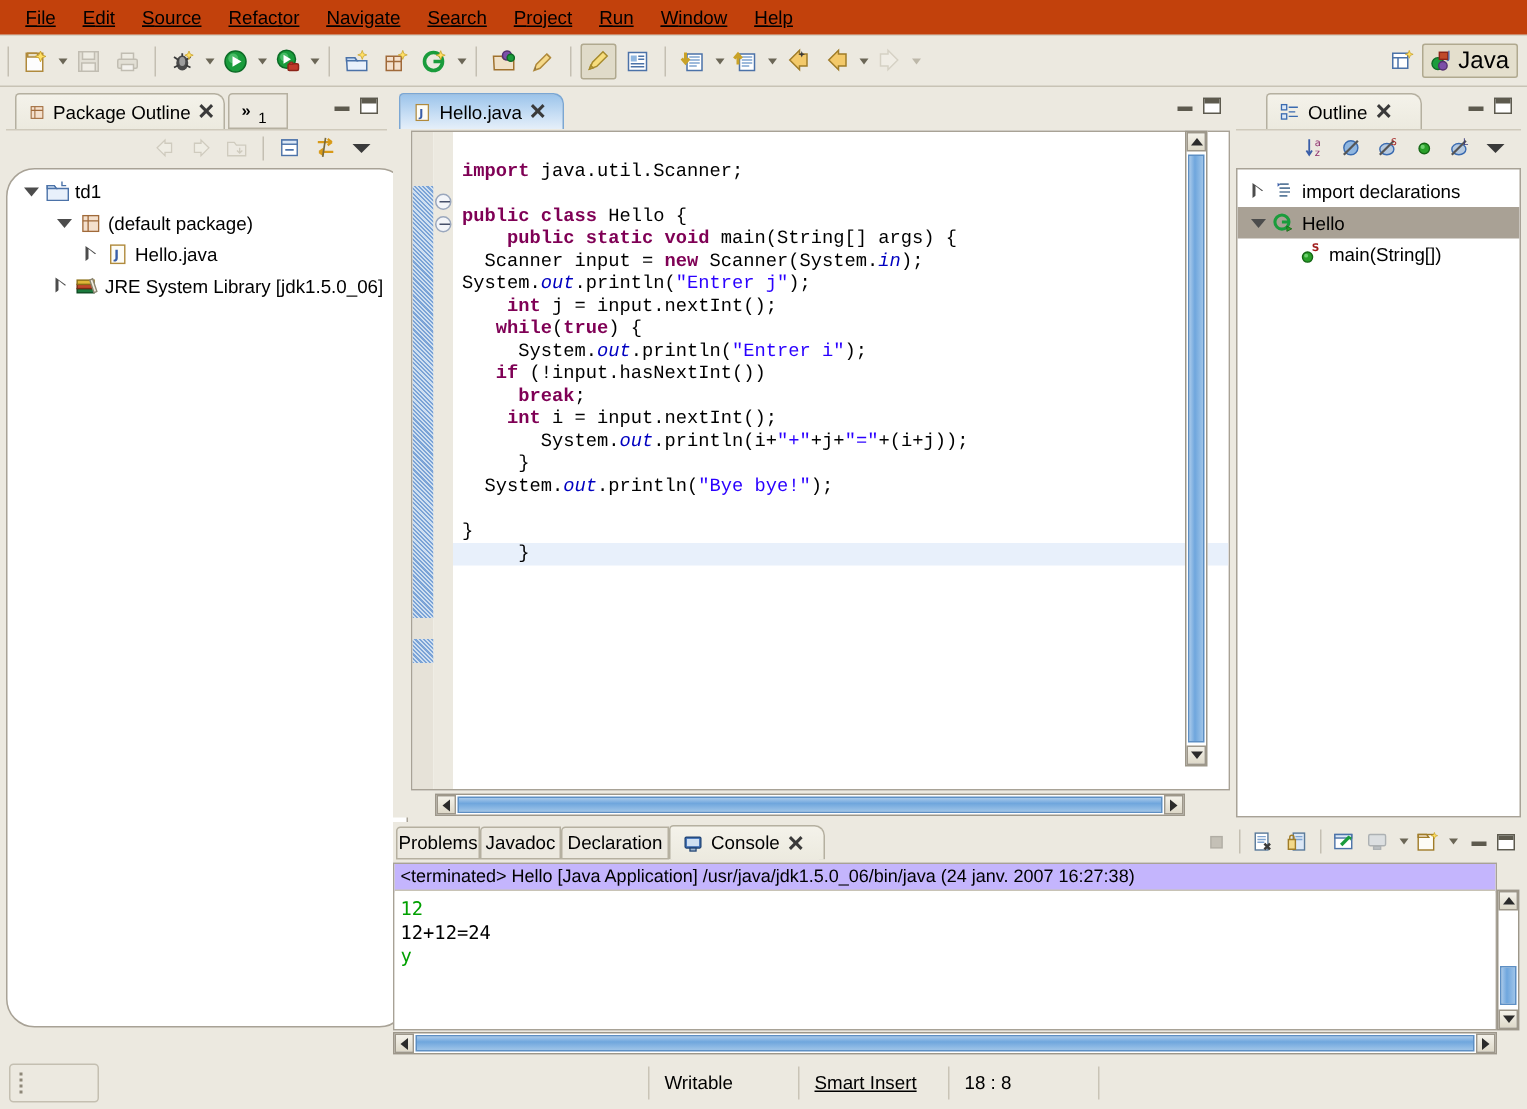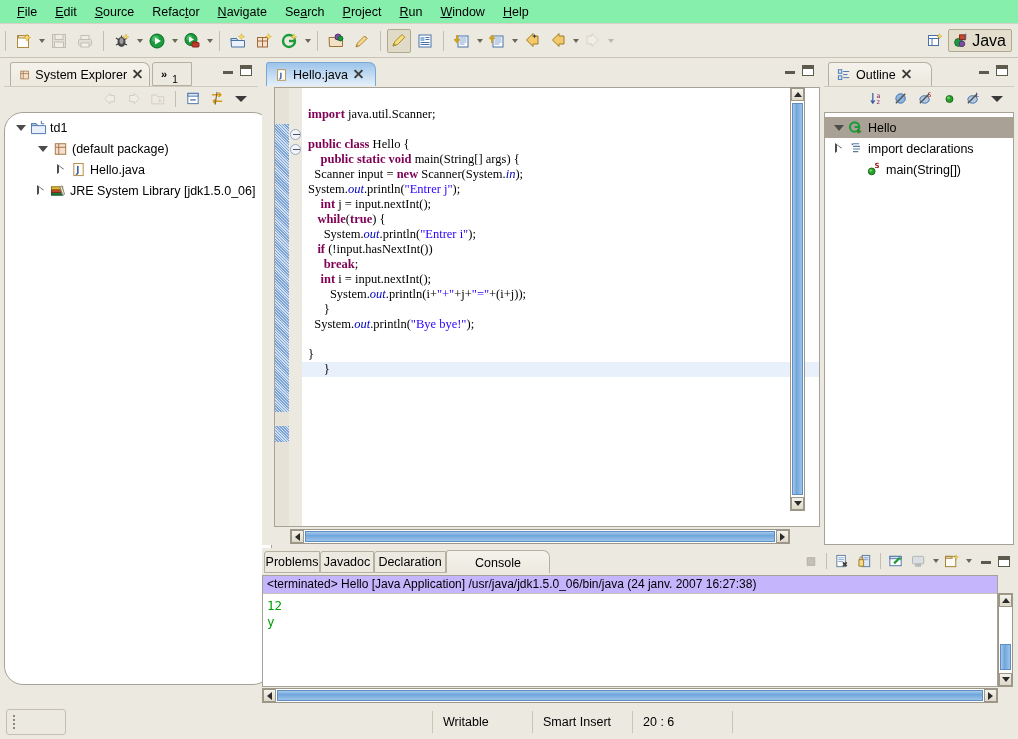--- a/index.html
+++ b/index.html
@@ -11,24 +11,25 @@
     font-size: 12px;
     background: #ece9e0;
     color: #000;
     -webkit-font-smoothing: antialiased;
   }
   #app { position: relative; width: 1018px; height: 739px; background: #ece9e0; }
 
   
   .menubar {
     position: absolute; left: 0; top: 0; width: 1018px; height: 24px;
-    background: #86efac;
+    background: #c2410c;
     display: flex; align-items: center;
     padding-left: 8px;
     border-bottom: 1px solid #d6d2c6;
+    text-decoration: underline;
   }
   .menu-item {
     padding: 2px 9px; font-size: 12.5px; color: #000; cursor: default; white-space: nowrap;
   }
   .menu-item u { text-decoration: underline; }
 
   
   .toolbar {
     position: absolute; left: 0; top: 24px; width: 1018px; height: 34px;
     background: #ece9e0;
@@ -133,21 +134,21 @@
   }
   .editor-fold {
     position: absolute; left: 14px; top: 0; width: 13px; bottom: 0; background: #ece9e0;
   }
   .editor-changebar {
     position: absolute; left: 0; top: 0; width: 14px; bottom: 0;
   }
   .code-area {
     position: absolute; left: 27px; top: 0; right: 0; bottom: 0;
     background: #fff; overflow: hidden;
-    font-family: Liberation Serif, serif;
+    font-family: Liberation Mono, monospace;
     font-size: 12.5px;
     line-height: 15px;
     padding-top: 4px;
   }
   .cl { height: 15px; white-space: pre; padding-left: 6px; }
   .cl.hl { background: #e8f0fb; }
   .kw { color: #7f0055; font-weight: bold; }
   .str { color: #2a00ff; }
   .fld { color: #0000c0; font-style: italic; }
   .pln { color: #000; }
@@ -428,21 +429,21 @@
     </div>
   </div>
 
   <div class="panel" style="left:4px; top:60px; width:254px; height:642px;">
     <div class="panel-tabrow">
       <div class="tab active-view" style="left:6px; width:140px;">
         <svg width="14" height="14" viewBox="0 0 16 16">
             <rect x="2.5" y="2.5" width="11" height="11" fill="#f4e0cd" stroke="#a06a3a"></rect>
             <path d="M2.5 6 h11 M6 2.5 v11" stroke="#a06a3a"></path>
           </svg>
-        <span>System Explorer</span>
+        <span>Package Outline</span>
         <span class="closex"></span>
       </div>
       <div class="tab inactive" style="left:148px; width:40px; border-bottom:1px solid #b5b0a0;">
         <span style="font-size:11px;font-weight:bold;">»</span>
           <span style="font-size:10px;align-self:flex-end;">1</span>
       </div>
       <div class="minmax" style="right:6px;">
         <span class="min-ico"></span>
         <span class="max-ico"></span>
       </div>
@@ -608,21 +609,21 @@
         </div>
       <div class="sb-thumb" style="left:14px; width:470px;"></div>
       <div class="sb-r">
           <span class="tri-r"></span>
         </div>
     </div>
   </div>
 
   <div class="panel" style="left:824px; top:60px; width:190px; height:485px;">
     <div class="panel-tabrow">
-      <div class="tab active-view" style="left:4px; width:104px;">
+      <div class="tab active-view" style="left:20px; width:104px;">
         <svg width="14" height="14" viewBox="0 0 16 16">
             <rect x="1.5" y="2" width="4" height="4" fill="#dce8f6" stroke="#3a6bb0"></rect>
             <rect x="1.5" y="9" width="4" height="4" fill="#dce8f6" stroke="#3a6bb0"></rect>
             <path d="M7 4 h7 M7 11 h7 M7 7.5 h5" stroke="#3a6bb0"></path>
           </svg>
         <span>Outline</span>
         <span class="closex"></span>
       </div>
       <div class="minmax" style="right:6px;">
         <span class="min-ico"></span>
@@ -666,45 +667,45 @@
       </div>
       <div class="ptb">
         <svg width="14" height="10" viewBox="0 0 14 10">
             <path d="M1 2 h12 l-6 6z" fill="#3a3a3a"></path>
           </svg>
       </div>
     </div>
 
     <div class="panel-body" style="position:absolute; left:0; top:52px; width:190px; height:433px;">
       <div class="tree">
+        <div class="tree-row" style="padding-left:6px;">
+          <span class="twisty">
+              <span class="tw-right-o"></span>
+            </span>
+          <span class="tree-ico">
+            <svg width="15" height="14" viewBox="0 0 16 16">
+                <path d="M4 2 h7 M4 5 h8 M4 8 h8 M4 11 h6" stroke="#5a7a9a" stroke-width="1.3"></path>
+                <path d="M2.5 1 l2 1.5 -2 1.5z" fill="#3a5ea8"></path>
+              </svg>
+          </span>
+          <span class="tree-lbl">import declarations</span>
+        </div>
         <div class="tree-row sel" style="padding-left:6px;">
           <span class="twisty">
               <span class="tw-down"></span>
             </span>
           <span class="tree-ico">
             <svg width="17" height="15" viewBox="0 0 18 16">
                 <circle cx="7" cy="7.5" r="5" fill="none" stroke="#1a9c3c" stroke-width="2.2"></circle>
                 <path d="M7 7.5 h5" stroke="#1a9c3c" stroke-width="2.2"></path>
                 <path d="M10.5 10.5 l3.5 1.8 -3.5 1.8z" fill="#2aa02a" stroke="#156615" stroke-width=".6"></path>
               </svg>
           </span>
           <span class="tree-lbl">Hello</span>
         </div>
-        <div class="tree-row" style="padding-left:6px;">
-          <span class="twisty">
-              <span class="tw-right-o"></span>
-            </span>
-          <span class="tree-ico">
-            <svg width="15" height="14" viewBox="0 0 16 16">
-                <path d="M4 2 h7 M4 5 h8 M4 8 h8 M4 11 h6" stroke="#5a7a9a" stroke-width="1.3"></path>
-                <path d="M2.5 1 l2 1.5 -2 1.5z" fill="#3a5ea8"></path>
-              </svg>
-          </span>
-          <span class="tree-lbl">import declarations</span>
-        </div>
         <div class="tree-row" style="padding-left:40px;">
           <span class="tree-ico" style="position:relative;">
             <svg width="17" height="15" viewBox="0 0 18 16">
                 <circle cx="6" cy="10" r="3.6" fill="#2aa02a" stroke="#156615"></circle>
                 <circle cx="5" cy="9" r="1.4" fill="#6fd06f"></circle>
                 <text x="9" y="6" font-size="7.5" fill="#a01c1c" font-family="DejaVu Sans" font-weight="bold">S</text>
               </svg>
           </span>
           <span class="tree-lbl">main(String[])</span>
         </div>
@@ -716,21 +717,21 @@
     <div class="panel-tabrow" style="height:25px;">
       <div class="tab inactive" style="left:2px; width:56px; top:3px; height:22px; justify-content:center; border-bottom:1px solid #b5b0a0; border-top-right-radius:0;">
         <span>Problems</span>
       </div>
       <div class="tab inactive" style="left:58px; width:54px; top:3px; height:22px; justify-content:center; border-bottom:1px solid #b5b0a0; border-top-right-radius:0;">
         <span>Javadoc</span>
       </div>
       <div class="tab inactive" style="left:112px; width:72px; top:3px; height:22px; justify-content:center; border-bottom:1px solid #b5b0a0; border-top-right-radius:0;">
         <span>Declaration</span>
       </div>
-      <div class="tab active-view" style="left:184px; width:104px; top:2px; height:23px;flex-direction:column;">
+      <div class="tab active-view" style="left:184px; width:104px; top:2px; height:23px;">
         <svg width="14" height="13" viewBox="0 0 16 16">
             <rect x="1.5" y="2.5" width="13" height="9" rx="1" fill="#3a6bb0" stroke="#1f4272"></rect>
             <rect x="3" y="4" width="10" height="6" fill="#cfe0f2"></rect>
             <rect x="5.5" y="11.5" width="5" height="2.5" fill="#9fb6cf" stroke="#1f4272"></rect>
           </svg>
         <span>Console</span>
         <span class="closex"></span>
       </div>
 
       <div style="position:absolute; right:4px; top:1px; display:flex; align-items:center; gap:1px;">
@@ -783,20 +784,21 @@
           <span class="min-ico"></span>
           <span class="max-ico"></span>
         </div>
       </div>
     </div>
 
     <div class="panel-body" style="position:absolute; left:0; top:27px; width:736px; height:112px;">
       <div class="console-title">&lt;terminated&gt; Hello [Java Application] /usr/java/jdk1.5.0_06/bin/java (24 janv. 2007 16:27:38)</div>
       <div class="console-out">
         <div class="cout-in">12</div>
+        <div class="cout-out">12+12=24</div>
         <div class="cout-in">y</div>
       </div>
     </div>
 
     <div class="vsb" style="left:736px; top:45px; width:15px; height:94px;">
       <div class="sb-up">
           <span class="tri-up"></span>
         </div>
       <div class="sb-thumb" style="top:50px; height:26px;"></div>
       <div class="sb-dn">
@@ -819,18 +821,18 @@
     <div class="sb-grip">
       <span class="grip-dots">
           <i></i>
           <i></i>
           <i></i>
           <i></i>
         </span>
     </div>
     <div style="flex:1;"></div>
     <div class="sb-cell" style="width:100px;">Writable</div>
-    <div class="sb-cell" style="width:100px;">Smart Insert</div>
-    <div class="sb-cell" style="width:100px;">20 : 6</div>
+    <div class="sb-cell" style="width:100px;text-decoration:underline;">Smart Insert</div>
+    <div class="sb-cell" style="width:100px;">18 : 8</div>
     <div class="sb-cell" style="width:286px;"></div>
   </div>
 
 </div>
 
 </body></html>

